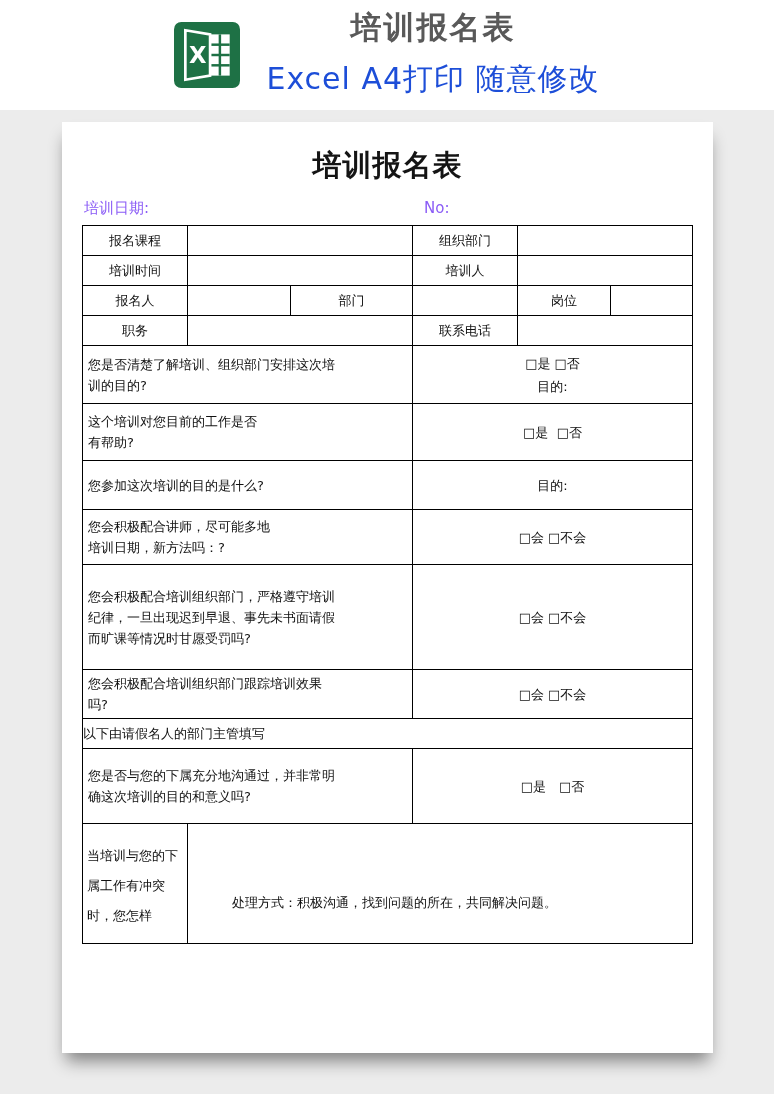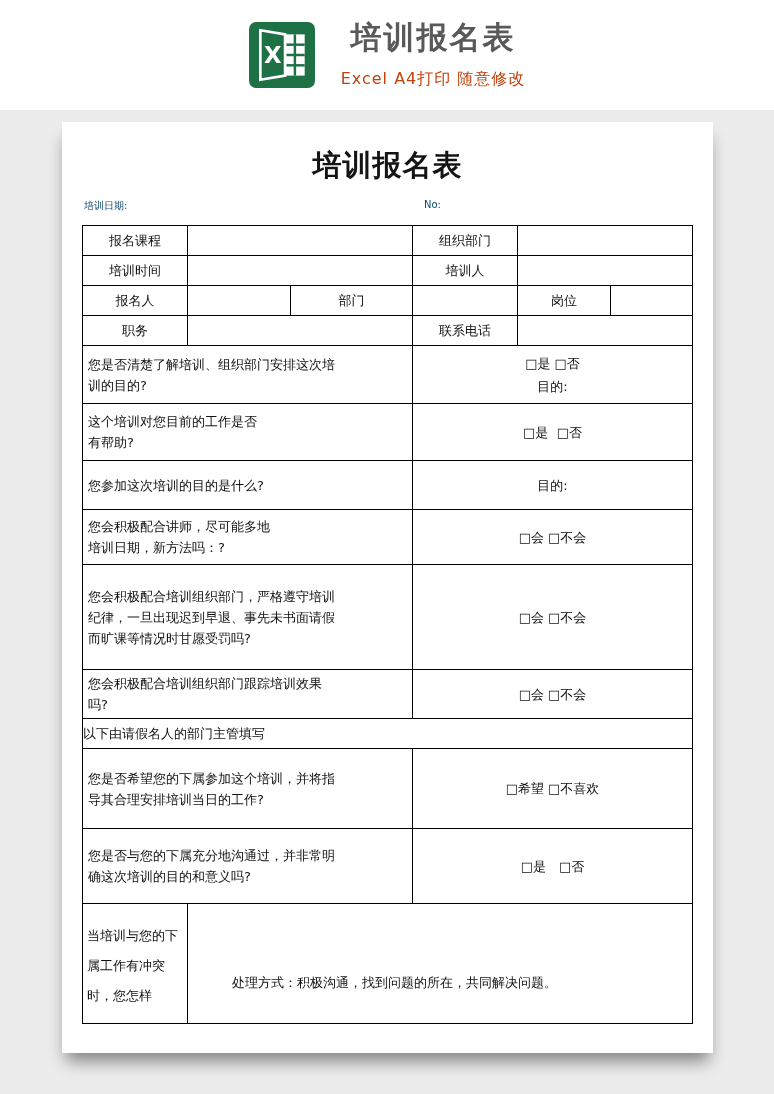--- a/index.html
+++ b/index.html
@@ -10,34 +10,34 @@
     font-family:"DejaVu Sans", sans-serif;
   }
   
   .banner {
     position:absolute; left:0; top:0; width:774px; height:110px;
     background:#ffffff;
     display:flex; align-items:center; justify-content:center; gap:26px;
   }
   .banner-text { display:flex; flex-direction:column; align-items:center; }
   .banner-title { font-size:31px; font-weight:bold; color:#595959; letter-spacing:2px; line-height:1.15; }
-  .banner-sub { font-size:16px; color:#c2410c; margin-top:14px; letter-spacing:1px; }
+  .banner-sub { font-size:30px; color:#1d4ed8; margin-top:14px; letter-spacing:1px; }
   
   .sheet {
     position:absolute; left:62px; top:122px; width:651px; height:931px;
     background:#ffffff; overflow:hidden;
     box-shadow:0 12px 16px -4px rgba(0,0,0,0.45);
   }
   .form-title {
     margin-top:24px; text-align:center;
     font-size:29px; color:#141414; font-weight:600; letter-spacing:1px;
   }
   .date-line {
     position:relative; margin:13px 20px 4px 20px; height:22px;
-    font-size:10px; color:#0c4a6e;
+    font-size:15px; color:#8b5cf6;
   }
   .date-label { position:absolute; left:2px; top:0; }
   .no-label { position:absolute; left:342px; top:0; }
   
   table.form {
     margin-left:20px; width:610px;
     border-collapse:collapse; table-layout:fixed;
   }
   table.form td {
     border:1.5px solid #000;
@@ -157,25 +157,20 @@
       <tr style="height:45px">
         <td class="q" colspan="3">您会积极配合培训组织部门跟踪培训效果
 吗?</td>
         <td class="ans" colspan="3">□会 □不会</td>
       </tr>
 
       <tr style="height:30px">
         <td class="sec" colspan="6">以下由请假名人的部门主管填写</td>
       </tr>
 
-      <tr style="height:80px">
-        <td class="q" colspan="3">您是否希望您的下属参加这个培训，并将指
-导其合理安排培训当日的工作?</td>
-        <td class="ans" colspan="3">□希望 □不喜欢</td>
-      </tr>
       <tr style="height:75px">
         <td class="q" colspan="3">您是否与您的下属充分地沟通过，并非常明
 确这次培训的目的和意义吗?</td>
         <td class="ans" colspan="3">□是　□否</td>
       </tr>
 
       <tr style="height:120px">
         <td class="last-left">当培训与您的下属工作有冲突时，您怎样</td>
         <td class="last-right" colspan="5">处理方式：积极沟通，找到问题的所在，共同解决问题。</td>
       </tr>

